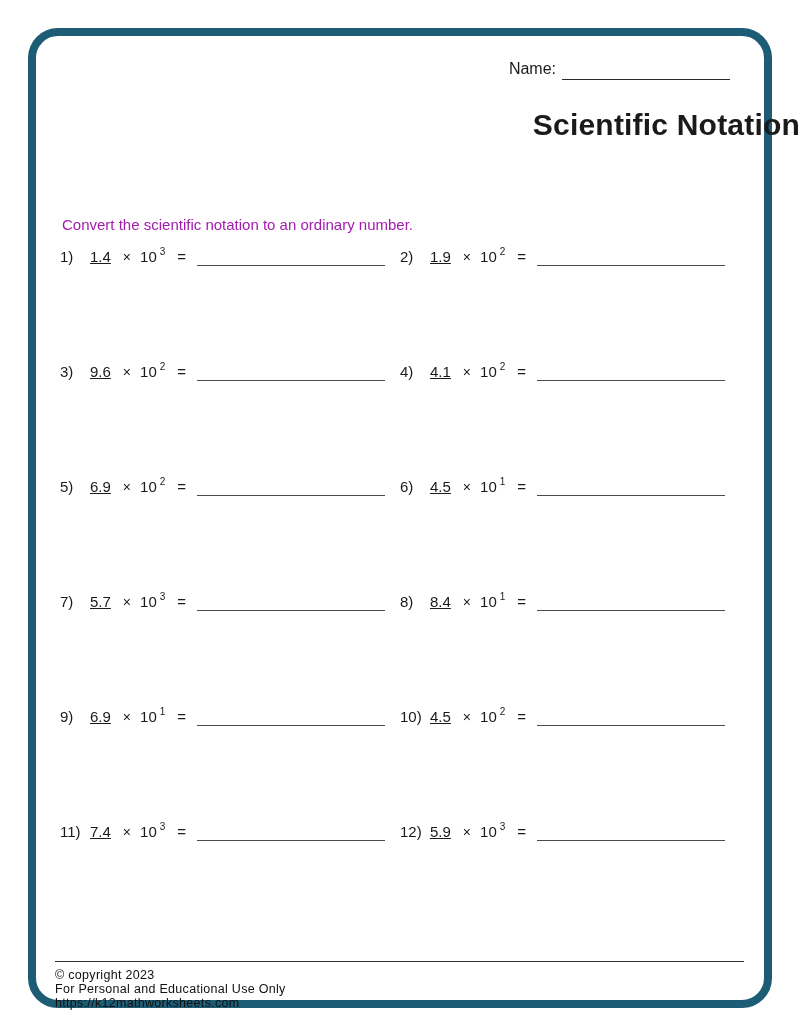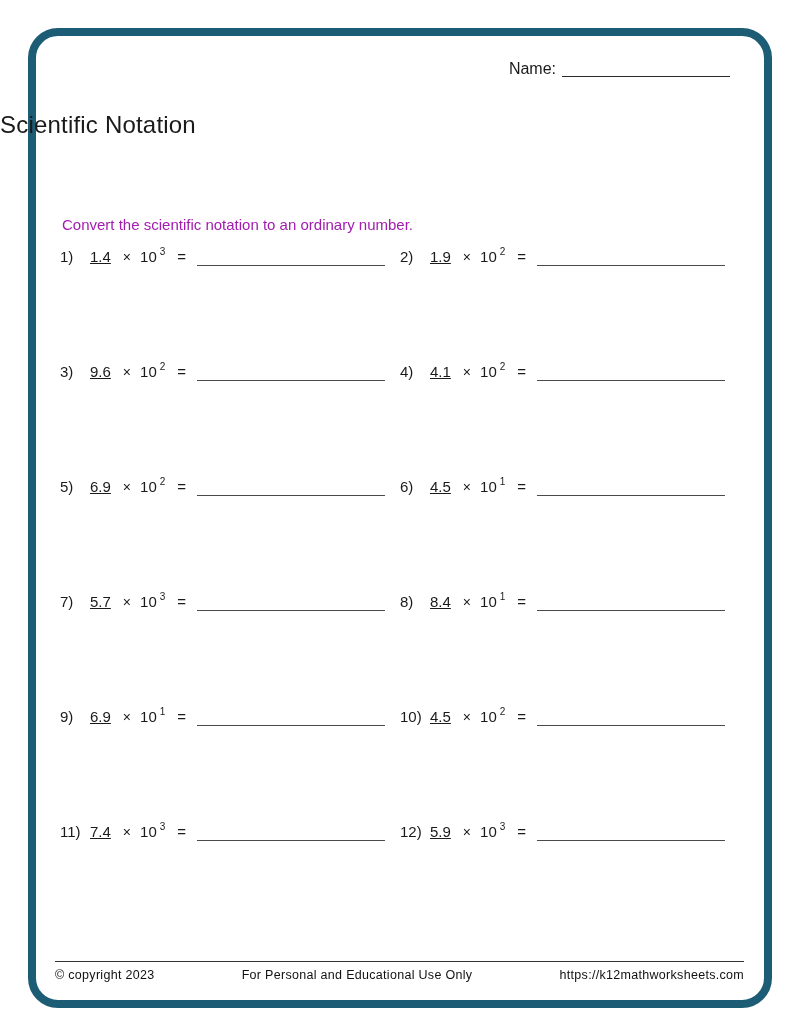--- a/index.html
+++ b/index.html
@@ -16,38 +16,38 @@
     position: absolute;
     left: 28px; top: 28px; right: 28px; bottom: 27px;
     border: 8px solid #1d5c75;
     border-radius: 30px;
     pointer-events: none;
   }
   .name-row {
     position: absolute;
     top: 60px; right: 70px;
     display: flex;
-    align-items: flex-start;
+    align-items: flex-end;
     font-size: 16px;
   }
   .name-line {
     display: inline-block;
     width: 168px;
     border-bottom: 1.5px solid #2a2a2a;
     height: 14px;
     margin-left: 6px;
     position: relative;
     top: 2px;
   }
   .title-block {
     position: absolute;
     top: 104px; left: 0; right: 0;
-    text-align: left;
-    font-weight: normal;
-    font-size: 24px;
+    text-align: right;
+    font-weight: bold;
+    font-size: 30px;
     line-height: 42px;
     letter-spacing: 0.2px;
   }
   .instructions {
     position: absolute;
     top: 216px; left: 62px;
     font-size: 15px;
     color: #a21caf;
   }
   .problems {
@@ -87,20 +87,21 @@
   .footer-row {
     position: absolute;
     left: 55px; right: 56px;
     top: 968px;
     display: flex;
     justify-content: space-between;
     align-items: baseline;
     font-size: 12.5px;
     letter-spacing: 0.3px;
     color: #111111;
+    flex-direction: column;
   }
 </style>
 </head>
 <body>
 
 <div class="page">
   <div class="frame"></div>
 
   <div class="name-row">
     <span>Name:</span>

